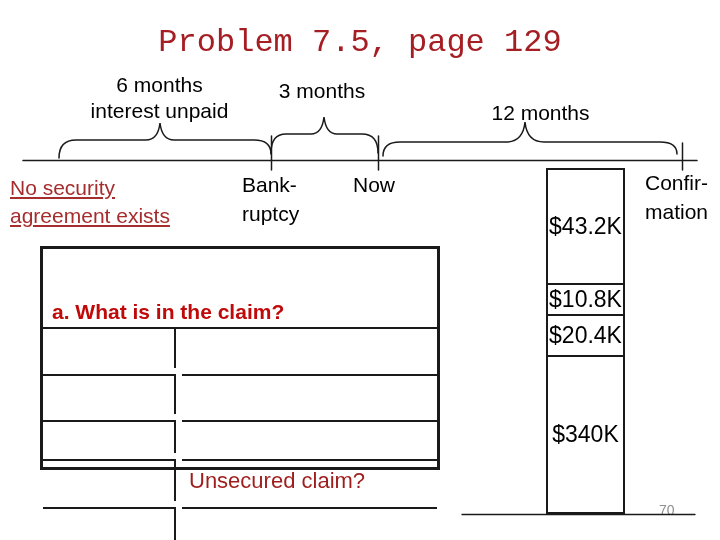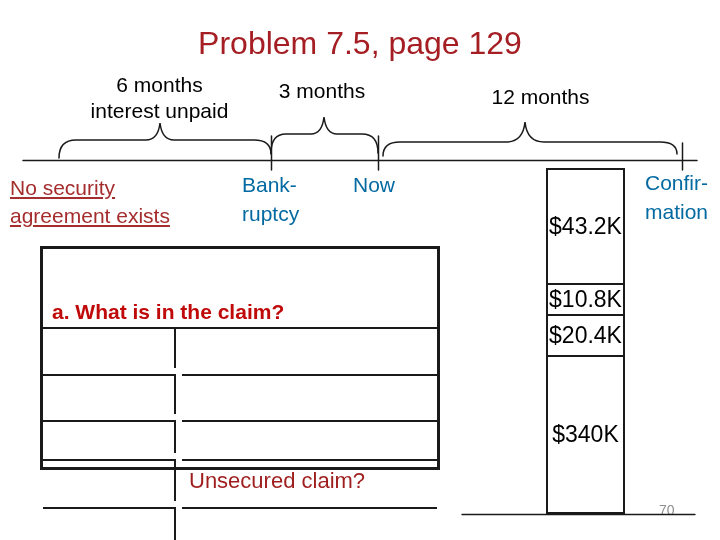--- a/index.html
+++ b/index.html
@@ -13,27 +13,27 @@
   html,body{margin:0;padding:0;background:#e8e8e8;}
   .slide{
     position:relative;width:720px;height:540px;background:#ffffff;
     font-family:"Liberation Sans","DejaVu Sans",sans-serif;color:#000;
     overflow:hidden;margin:0 auto;
   }
   .abs{position:absolute;}
   .title{
     top:25px;left:0;width:720px;text-align:center;
     font-size:32px;letter-spacing:0px;color:var(--title-red);
-    line-height:36px;white-space:nowrap;
+    line-height:36px;white-space:nowrap;font-family:Liberation Mono, monospace;
   }
   .plabel{font-size:21px;line-height:26px;text-align:center;color:#000;}
   .p6{left:52px;top:72px;width:215px;}
   .p3{left:262px;top:78px;width:120px;}
-  .p12{left:478px;top:84px;width:125px;}
-  .below{font-size:21px;line-height:29px;color:#0369a1;white-space:nowrap;}
+  .p12{left:478px;top:100px;width:125px;}
+  .below{font-size:21px;line-height:29px;color:#000000;white-space:nowrap;}
   .note{left:10px;top:174px;line-height:28px;color:var(--note-red);text-decoration:underline;}
   .ev-bank{left:242px;top:170px;}
   .ev-now{left:353px;top:170px;}
   .ev-conf{left:645px;top:168px;}
   
   .stack{
     left:546px;top:168px;width:79px;height:346px;
     border:2px solid var(--ink);box-sizing:border-box;
     display:flex;flex-direction:column;background:#fff;
   }

